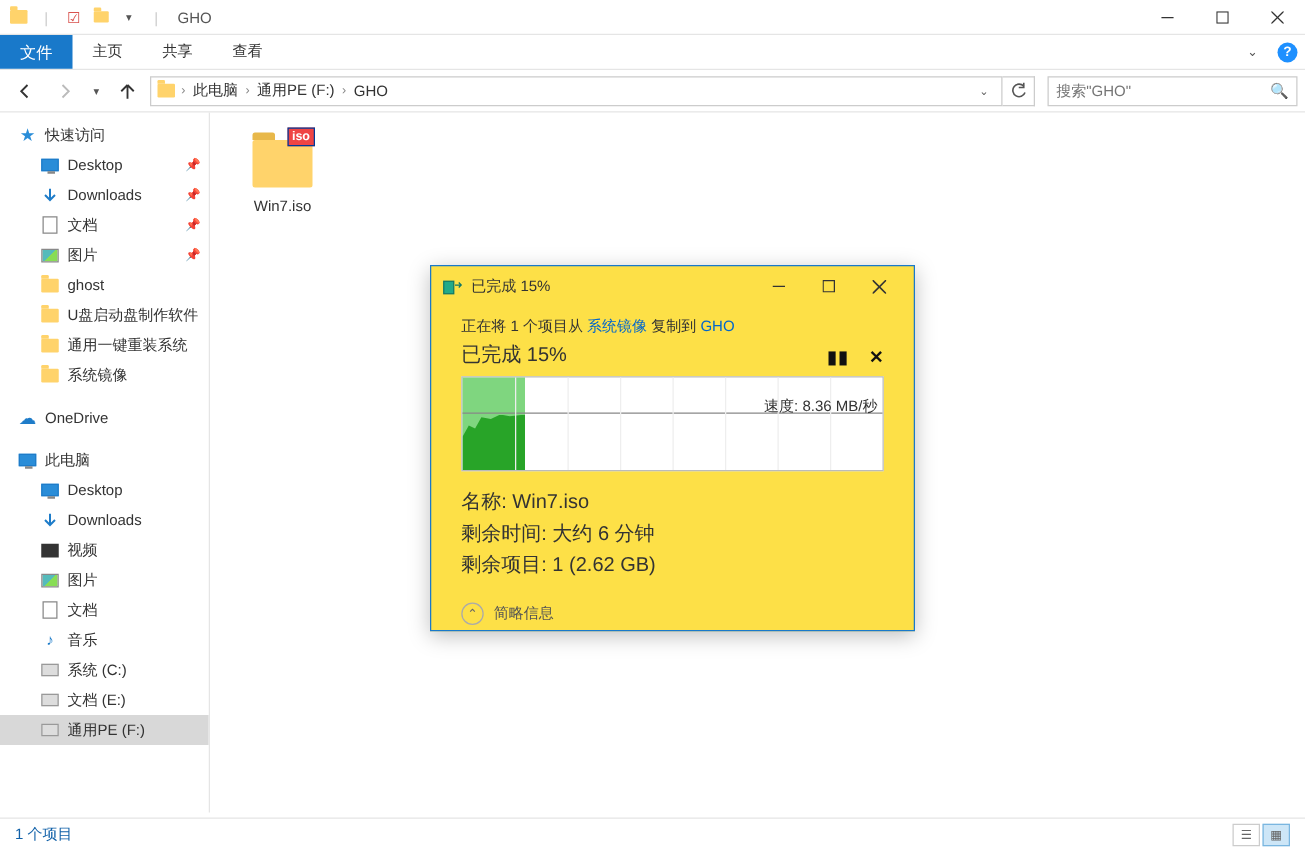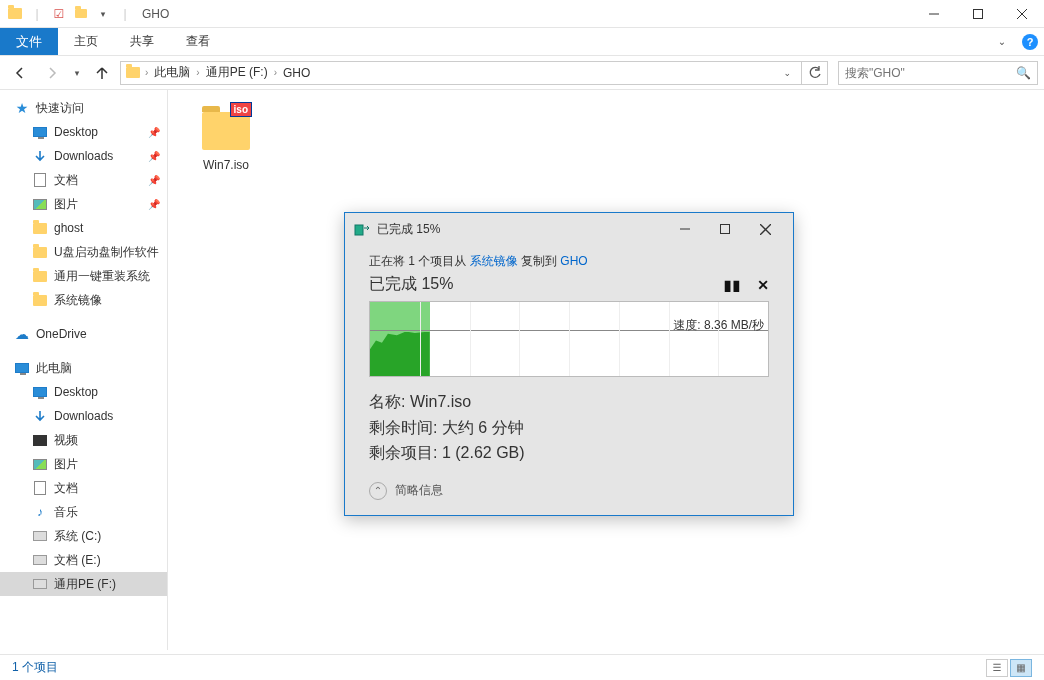--- a/index.html
+++ b/index.html
@@ -64,27 +64,27 @@
 .iso-badge { position:absolute; top:2px; right:0; background:#ef4444; color:#fff; font-size:10px; font-weight:bold; padding:1px 3px; border:1px solid #003a99; }
 .file-name { font-size:12px; color:#333; }
 
 
 .statusbar { position:absolute; bottom:0; left:0; right:0; height:26px; border-top:1px solid #e5e5e5; display:flex; align-items:center; padding:0 12px; color:#1060a8; font-size:12px; }
 .statusbar .view-toggle { margin-left:auto; display:flex; gap:2px; }
 .statusbar .vbtn { width:22px; height:18px; border:1px solid #ccc; display:flex; align-items:center; justify-content:center; color:#666; font-size:10px; }
 .statusbar .vbtn.on { background:#cde6f7; border-color:#7ab6e0; }
 
 
-.dialog { position:absolute; left:344px; top:212px; width:450px; background:#e5e5e5; border:1px solid #1979ca; box-shadow:0 4px 16px rgba(0,0,0,.25); }
+.dialog { position:absolute; left:344px; top:212px; width:388px; background:#fde047; border:1px solid #1979ca; box-shadow:0 4px 16px rgba(0,0,0,.25); }
 .dlg-title { height:32px; display:flex; align-items:center; padding:0 8px; }
 .dlg-title .dico { width:18px; height:18px; margin-right:6px; display:flex; align-items:center; justify-content:center; }
 .dlg-title .dtxt { color:#333; font-size:12px; }
 .dlg-title .dspacer { flex:1; }
 .dlg-title .dbtn { width:40px; height:28px; display:flex; align-items:center; justify-content:center; color:#555; }
-.dlg-body { padding:8px 24px 15px 24px; }
+.dlg-body { padding:8px 24px 4px 24px; }
 .copy-line { font-size:12px; color:#333; margin-bottom:4px; }
 .copy-line .lnk { color:#0066cc; }
 .progress-row { display:flex; align-items:center; justify-content:space-between; margin-bottom:6px; }
 .progress-title { font-size:16px; color:#333; }
 .prog-ctl { display:flex; gap:16px; font-size:14px; color:#111; }
 .chart { height:76px; border:1px solid #bbb; position:relative; background:#fff; margin-bottom:12px; }
 .chart .bar { position:absolute; left:0; top:0; bottom:0; width:15%; background:#7fd67f; }
 .chart .shape { position:absolute; left:0; bottom:0; width:15%; height:60%; background:#28a428; clip-path:polygon(0 40%, 10% 20%, 20% 25%, 30% 5%, 45% 8%, 60% 0%, 75% 3%, 100% 0%, 100% 100%, 0 100%); }
 .chart .mid { position:absolute; left:0; right:0; top:38%; border-top:1px solid #888; }
 .chart .speed { position:absolute; right:4px; top:20%; font-size:12px; color:#333; }

